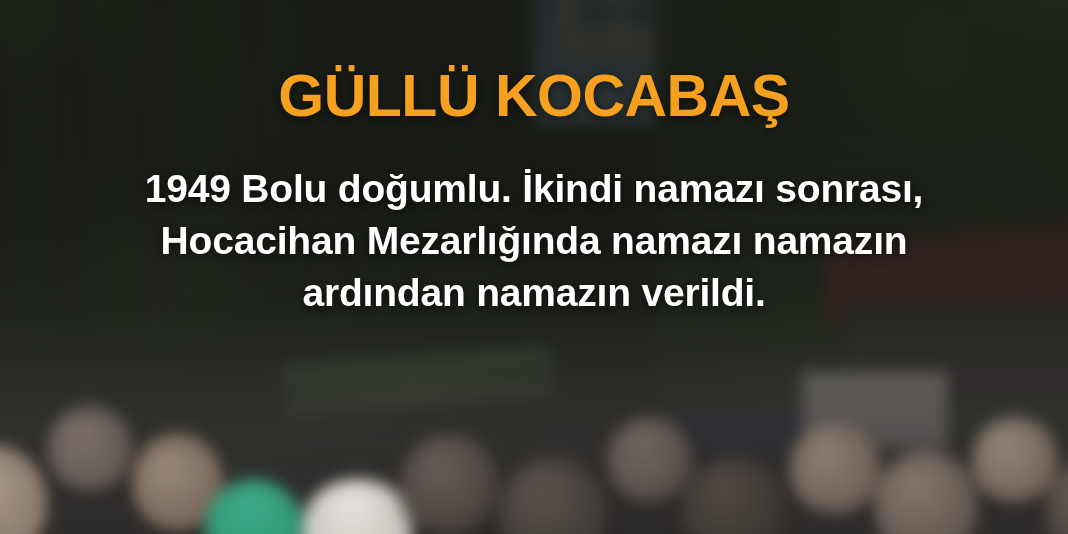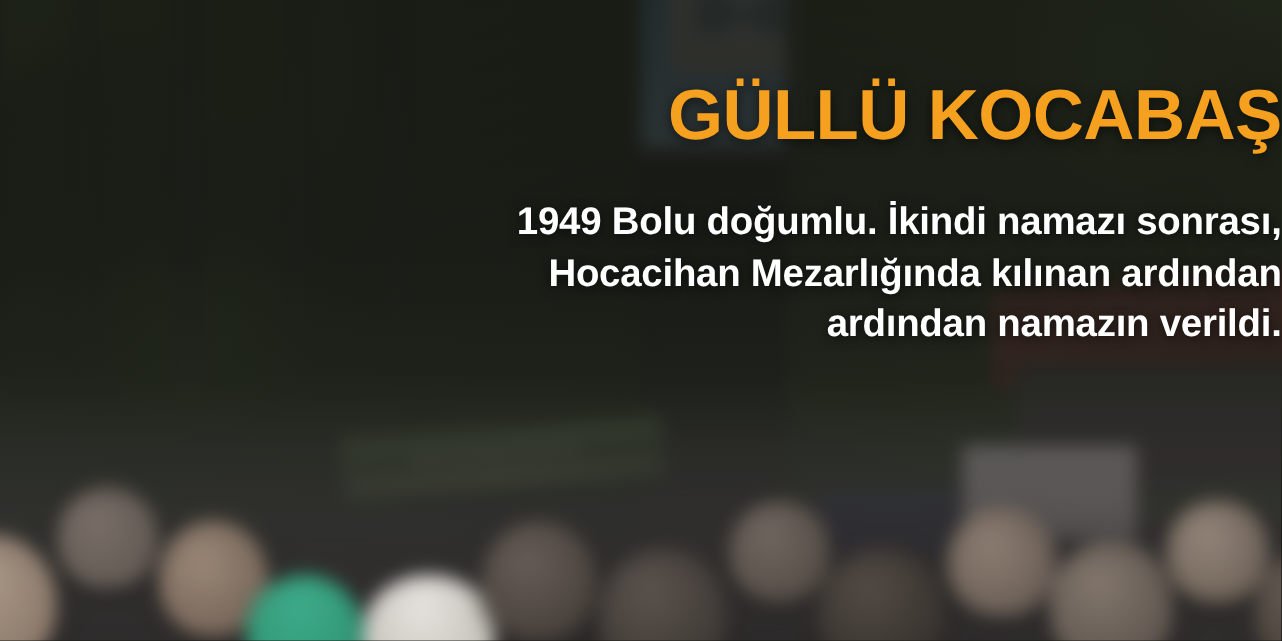--- a/index.html
+++ b/index.html
@@ -161,35 +161,35 @@
       rgba(24,26,22,.72) 58%,
       rgba(30,30,28,.42) 70%,
       rgba(36,34,34,.18) 80%,
       rgba(40,38,38,.06) 90%,
       rgba(40,38,38,0) 100%);
   }
 
   
   .content {
     position:absolute; left:0; right:0; top:0;
-    text-align:right;
+    text-align:center;
     padding-top:66px;
   }
   .title {
     font-size:59px;
     font-weight:900;
     letter-spacing:-0.5px;
     color:#F5A01E;
     line-height:1.04;
     text-shadow:0 2px 10px rgba(0,0,0,.55);
     white-space:nowrap;
   }
   .body-text {
     margin-top:36px;
-    font-size:32px;
+    font-size:39px;
     font-weight:700;
     color:#ffffff;
     line-height:1.33;
     letter-spacing:-0.2px;
     text-shadow:0 2px 9px rgba(0,0,0,.6);
   }
   .body-line { display:block; white-space:nowrap; }
 </style>
 </head>
 <body>
@@ -252,18 +252,18 @@
 
     </div>
   </div>
 
   <div class="overlay"></div>
 
   <div class="content">
     <div class="title">GÜLLÜ KOCABAŞ</div>
     <div class="body-text">
       <span class="body-line">1949 Bolu doğumlu. İkindi namazı sonrası,</span>
-      <span class="body-line">Hocacihan Mezarlığında kılınan ardından</span>
+      <span class="body-line">Hocacihan Mezarlığında namazı namazın</span>
       <span class="body-line">ardından namazın verildi.</span>
     </div>
   </div>
 
 </div>
 
 </body></html>

